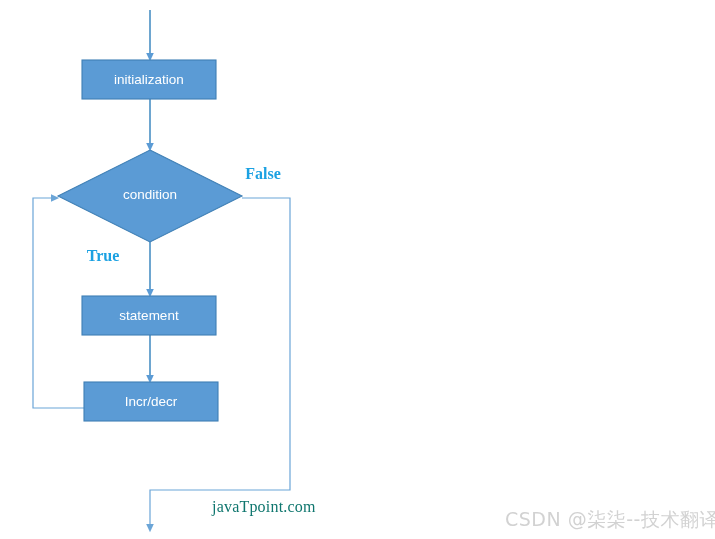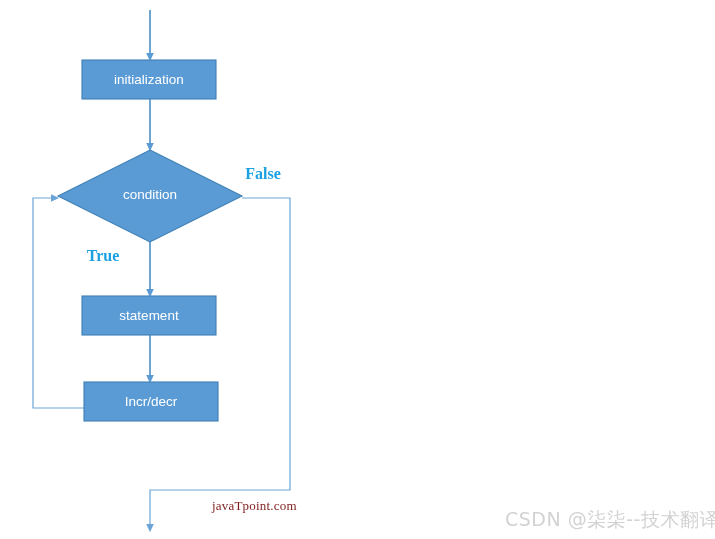--- a/index.html
+++ b/index.html
@@ -40,22 +40,22 @@
     font-family: "Liberation Serif", serif;
     font-size: 16px;
     font-weight: bold;
     fill: #1ba1e2;
     text-anchor: middle;
     dominant-baseline: middle;
   }
   .watermark-jtp {
     position: absolute;
     font-family: "Liberation Serif", serif;
-    font-size: 13px;
-    color: #7f1d1d;
+    font-size: 16px;
+    color: #0f766e;
     letter-spacing: 0.2px;
     white-space: nowrap;
   }
   .watermark-csdn {
     position: absolute;
     font-family: "DejaVu Sans", sans-serif;
     font-size: 19px;
     color: #d2d2d2;
     white-space: nowrap;
     letter-spacing: 0.5px;

